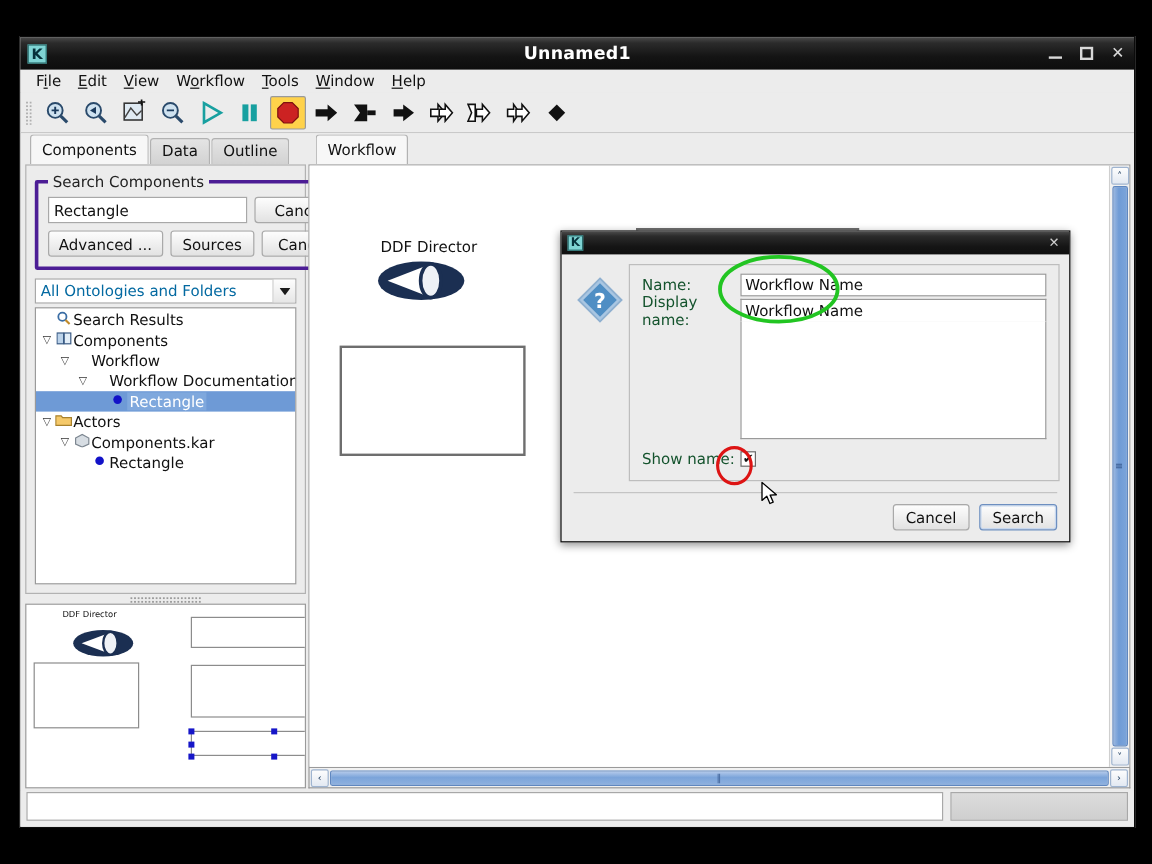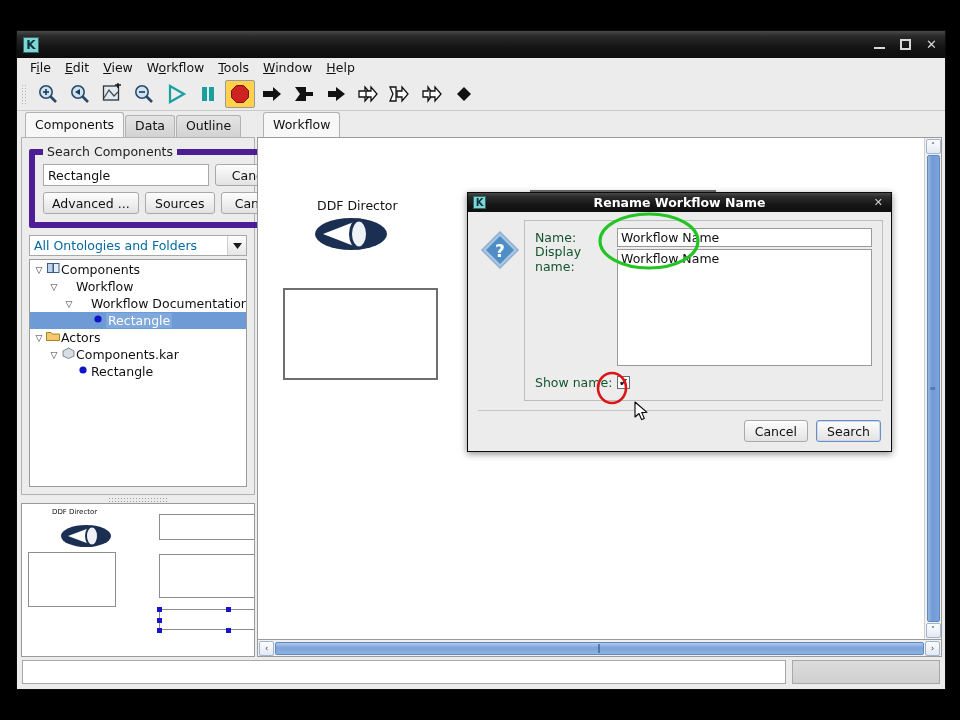--- a/index.html
+++ b/index.html
@@ -96,21 +96,21 @@
   .ltab.sel { background: #f7f7f7; height: 25px; padding-top: 6px; font-weight: normal; }
 
   #components-pane {
     flex: 1; min-height: 0; margin: 0 2px 0 0;
     border: 1px solid #b2b2b2; background: #ececec;
     display: flex; flex-direction: column;
     padding: 6px 7px 7px 7px;
   }
 
   fieldset.searchbox {
-    border: 6px solid #4c1d95; border-radius: 2px;
+    border: 3px solid #4c1d95; border-radius: 2px;
     margin: 0 0 7px 0; padding: 5px 8px 8px 8px;
   }
   fieldset.searchbox legend { font-size: 12.5px; padding: 0 4px; color:#222; }
   .row { display: flex; gap: 6px; }
   .row + .row { margin-top: 6px; }
   input.txt {
     font-family: "DejaVu Sans", sans-serif; font-size: 12.5px;
     border: 1px solid #a8a8a8; background: #fff; padding: 2px 4px;
     height: 22px; color:#111;
   }
@@ -261,20 +261,21 @@
   #anno-layer { position: absolute; inset: 0; pointer-events: none; z-index: 60; }
   #cursor { position: absolute; z-index: 70; pointer-events: none; }
 </style>
 </head>
 <body>
 
 <div id="app-window">
 
   <div id="titlebar">
     <div class="k-icon">K</div>
+    <div id="window-title">Unnamed1</div>
     <div id="win-controls">
       <span class="wc">
           <i class="wc-min"></i>
         </span>
       <span class="wc">
           <i class="wc-max"></i>
         </span>
       <span class="wc">✕</span>
     </div>
   </div>
@@ -405,20 +406,28 @@
         <div class="combo">
           <span class="cval">All Ontologies and Folders</span>
           <span class="carrow">
             <svg width="9" height="7" viewBox="0 0 9 7">
                 <polygon points="0,1 9,1 4.5,7" fill="#1a1a1a"></polygon>
               </svg>
           </span>
         </div>
 
         <div id="tree">
+            <div class="trow" style="padding-left: 3px;">
+              <span class="twist"></span>
+              <span class="ticon"><svg width="12" height="12" viewBox="0 0 12 12">
+                  <circle cx="5" cy="5" r="3.4" fill="none" stroke="#3b6ea5" stroke-width="1.5"></circle>
+                  <line x1="7.6" y1="7.6" x2="11" y2="11" stroke="#c08a2a" stroke-width="1.8"></line>
+                </svg></span>
+              <span class="tlabel">Search Results</span>
+            </div>
             <div class="trow" style="padding-left: 3px;">
               <span class="twist">▽</span>
               <span class="ticon"><svg width="13" height="12" viewBox="0 0 13 12">
                   <rect x="0.5" y="1.5" width="5.5" height="9" fill="#bcd3ea" stroke="#3b5c85"></rect>
                   <rect x="6.5" y="1.5" width="5.5" height="9" fill="#e3eef8" stroke="#3b5c85"></rect>
                 </svg></span>
               <span class="tlabel">Components</span>
             </div>
             <div class="trow" style="padding-left: 18px;">
               <span class="twist">▽</span>
@@ -517,21 +526,20 @@
 
   <div id="statusbar">
     <div id="status-field"></div>
     <div id="status-prog"></div>
   </div>
 </div>
 
 <div id="dialog">
   <div id="dlg-titlebar">
     <div class="k-icon">K</div>
-    <div id="dlg-title">Rename Workflow Name</div>
     <div id="dlg-close">✕</div>
   </div>
 
   <div id="dlg-body">
     <div id="dlg-help">
       <svg width="40" height="40" viewBox="0 0 40 40">
         <polygon points="20,2 38,20 20,38 2,20" fill="#a9c6e2" stroke="#8fb0d0" stroke-width="1.5"></polygon>
         <polygon points="20,6 34,20 20,34 6,20" fill="#4f8ec4"></polygon>
         <text x="20" y="27" font-size="17" font-weight="bold" fill="#ffffff" text-anchor="middle" font-family="DejaVu Sans, sans-serif">?</text>
       </svg>

